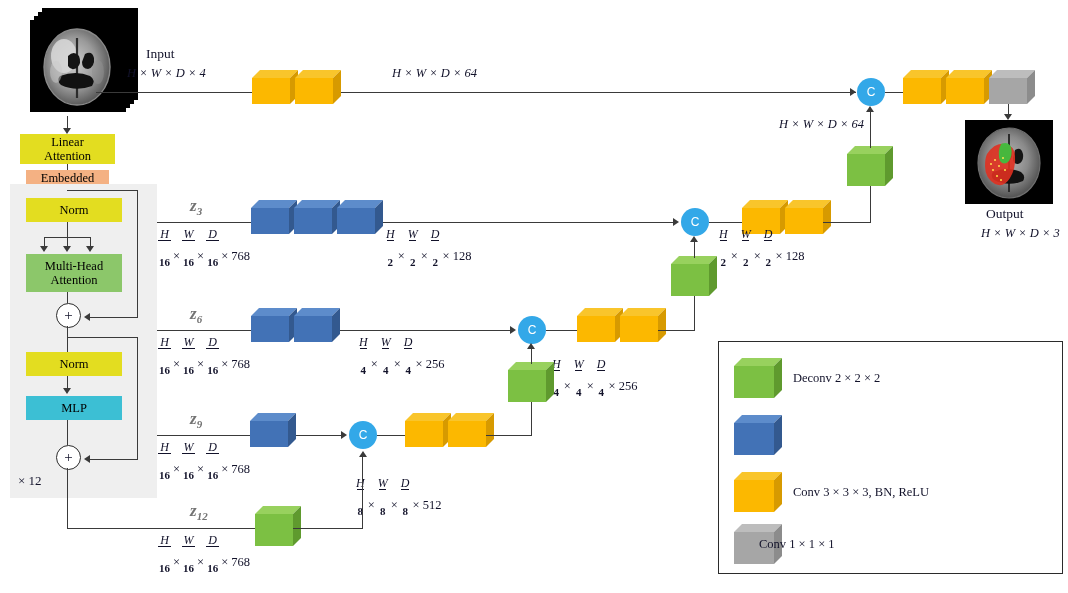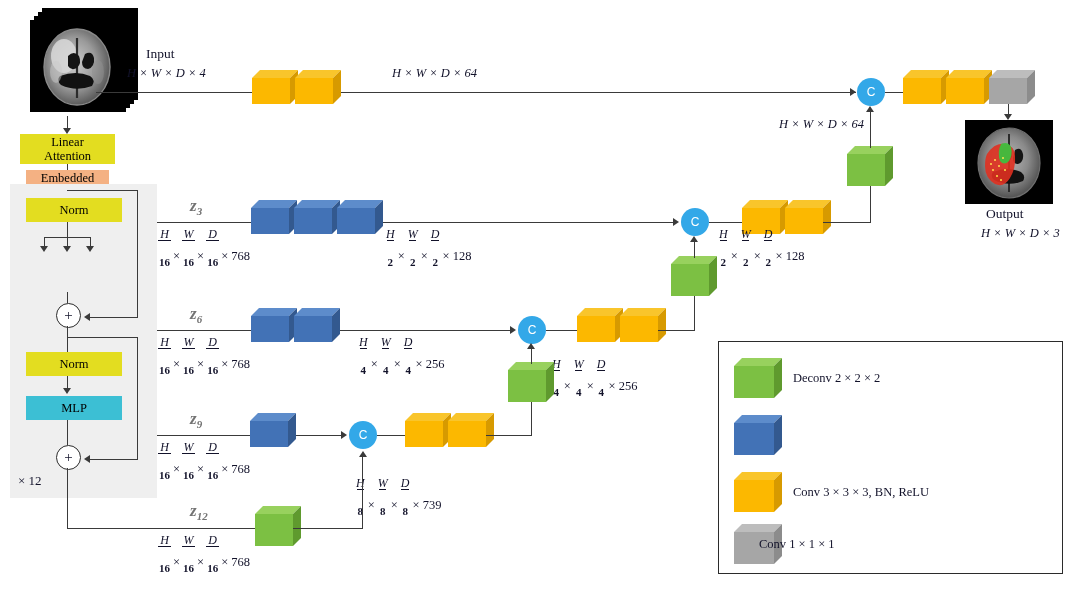--- a/index.html
+++ b/index.html
@@ -122,20 +122,24 @@
 
   <div class="vline thin" style="left:67px;top:222px;height:15px;"></div>
   <div class="hline thin" style="left:44px;top:237px;width:47px;"></div>
   <div class="vline thin" style="left:44px;top:237px;height:11px;"></div>
   <div class="vline thin" style="left:67px;top:237px;height:11px;"></div>
   <div class="vline thin" style="left:90px;top:237px;height:11px;"></div>
   <div class="arrowD" style="left:40px;top:246px;"></div>
   <div class="arrowD" style="left:63px;top:246px;"></div>
   <div class="arrowD" style="left:86px;top:246px;"></div>
 
+  <div class="tbox" style="left:26px;top:254px;width:96px;height:38px;background:#8cc76a;flex-direction:column;">
+    <span>Multi-Head</span>
+    <span>Attention</span>
+  </div>
   <div class="vline" style="left:67px;top:292px;height:11px;"></div>
 
   <div class="plusnode" style="left:56px;top:303px;width:23px;height:23px;font-size:15px;">
     <span>+</span>
   </div>
 
   <div class="vline" style="left:67px;top:326px;height:26px;"></div>
 
   <div class="hline thin" style="left:67px;top:337px;width:71px;"></div>
   <div class="vline thin" style="left:137px;top:337px;height:122px;"></div>
@@ -518,21 +522,21 @@
       <span>×</span>
     <span class="frac">
         <span class="num">W</span>
         <span class="den">8</span>
       </span>
       <span>×</span>
     <span class="frac">
         <span class="num">D</span>
         <span class="den">8</span>
       </span>
-      <span>× 739</span>
+      <span>× 512</span>
   </div>
 
   <div class="hline" style="left:486px;top:435px;width:46px;"></div>
   <div class="vline" style="left:531px;top:401px;height:35px;"></div>
   <div class="cube" style="left:508px;top:362px;width:46px;height:40px;">
     <svg width="46" height="40" viewBox="0 0 46 40">
       <polygon points="0,8 8,0 46,0 38,8" fill="#98d15e"></polygon>
       <rect x="0" y="8" width="38" height="32" fill="#7cc043"></rect>
       <polygon points="38,8 46,0 46,32 38,40" fill="#5f9a2e"></polygon>
     </svg>

